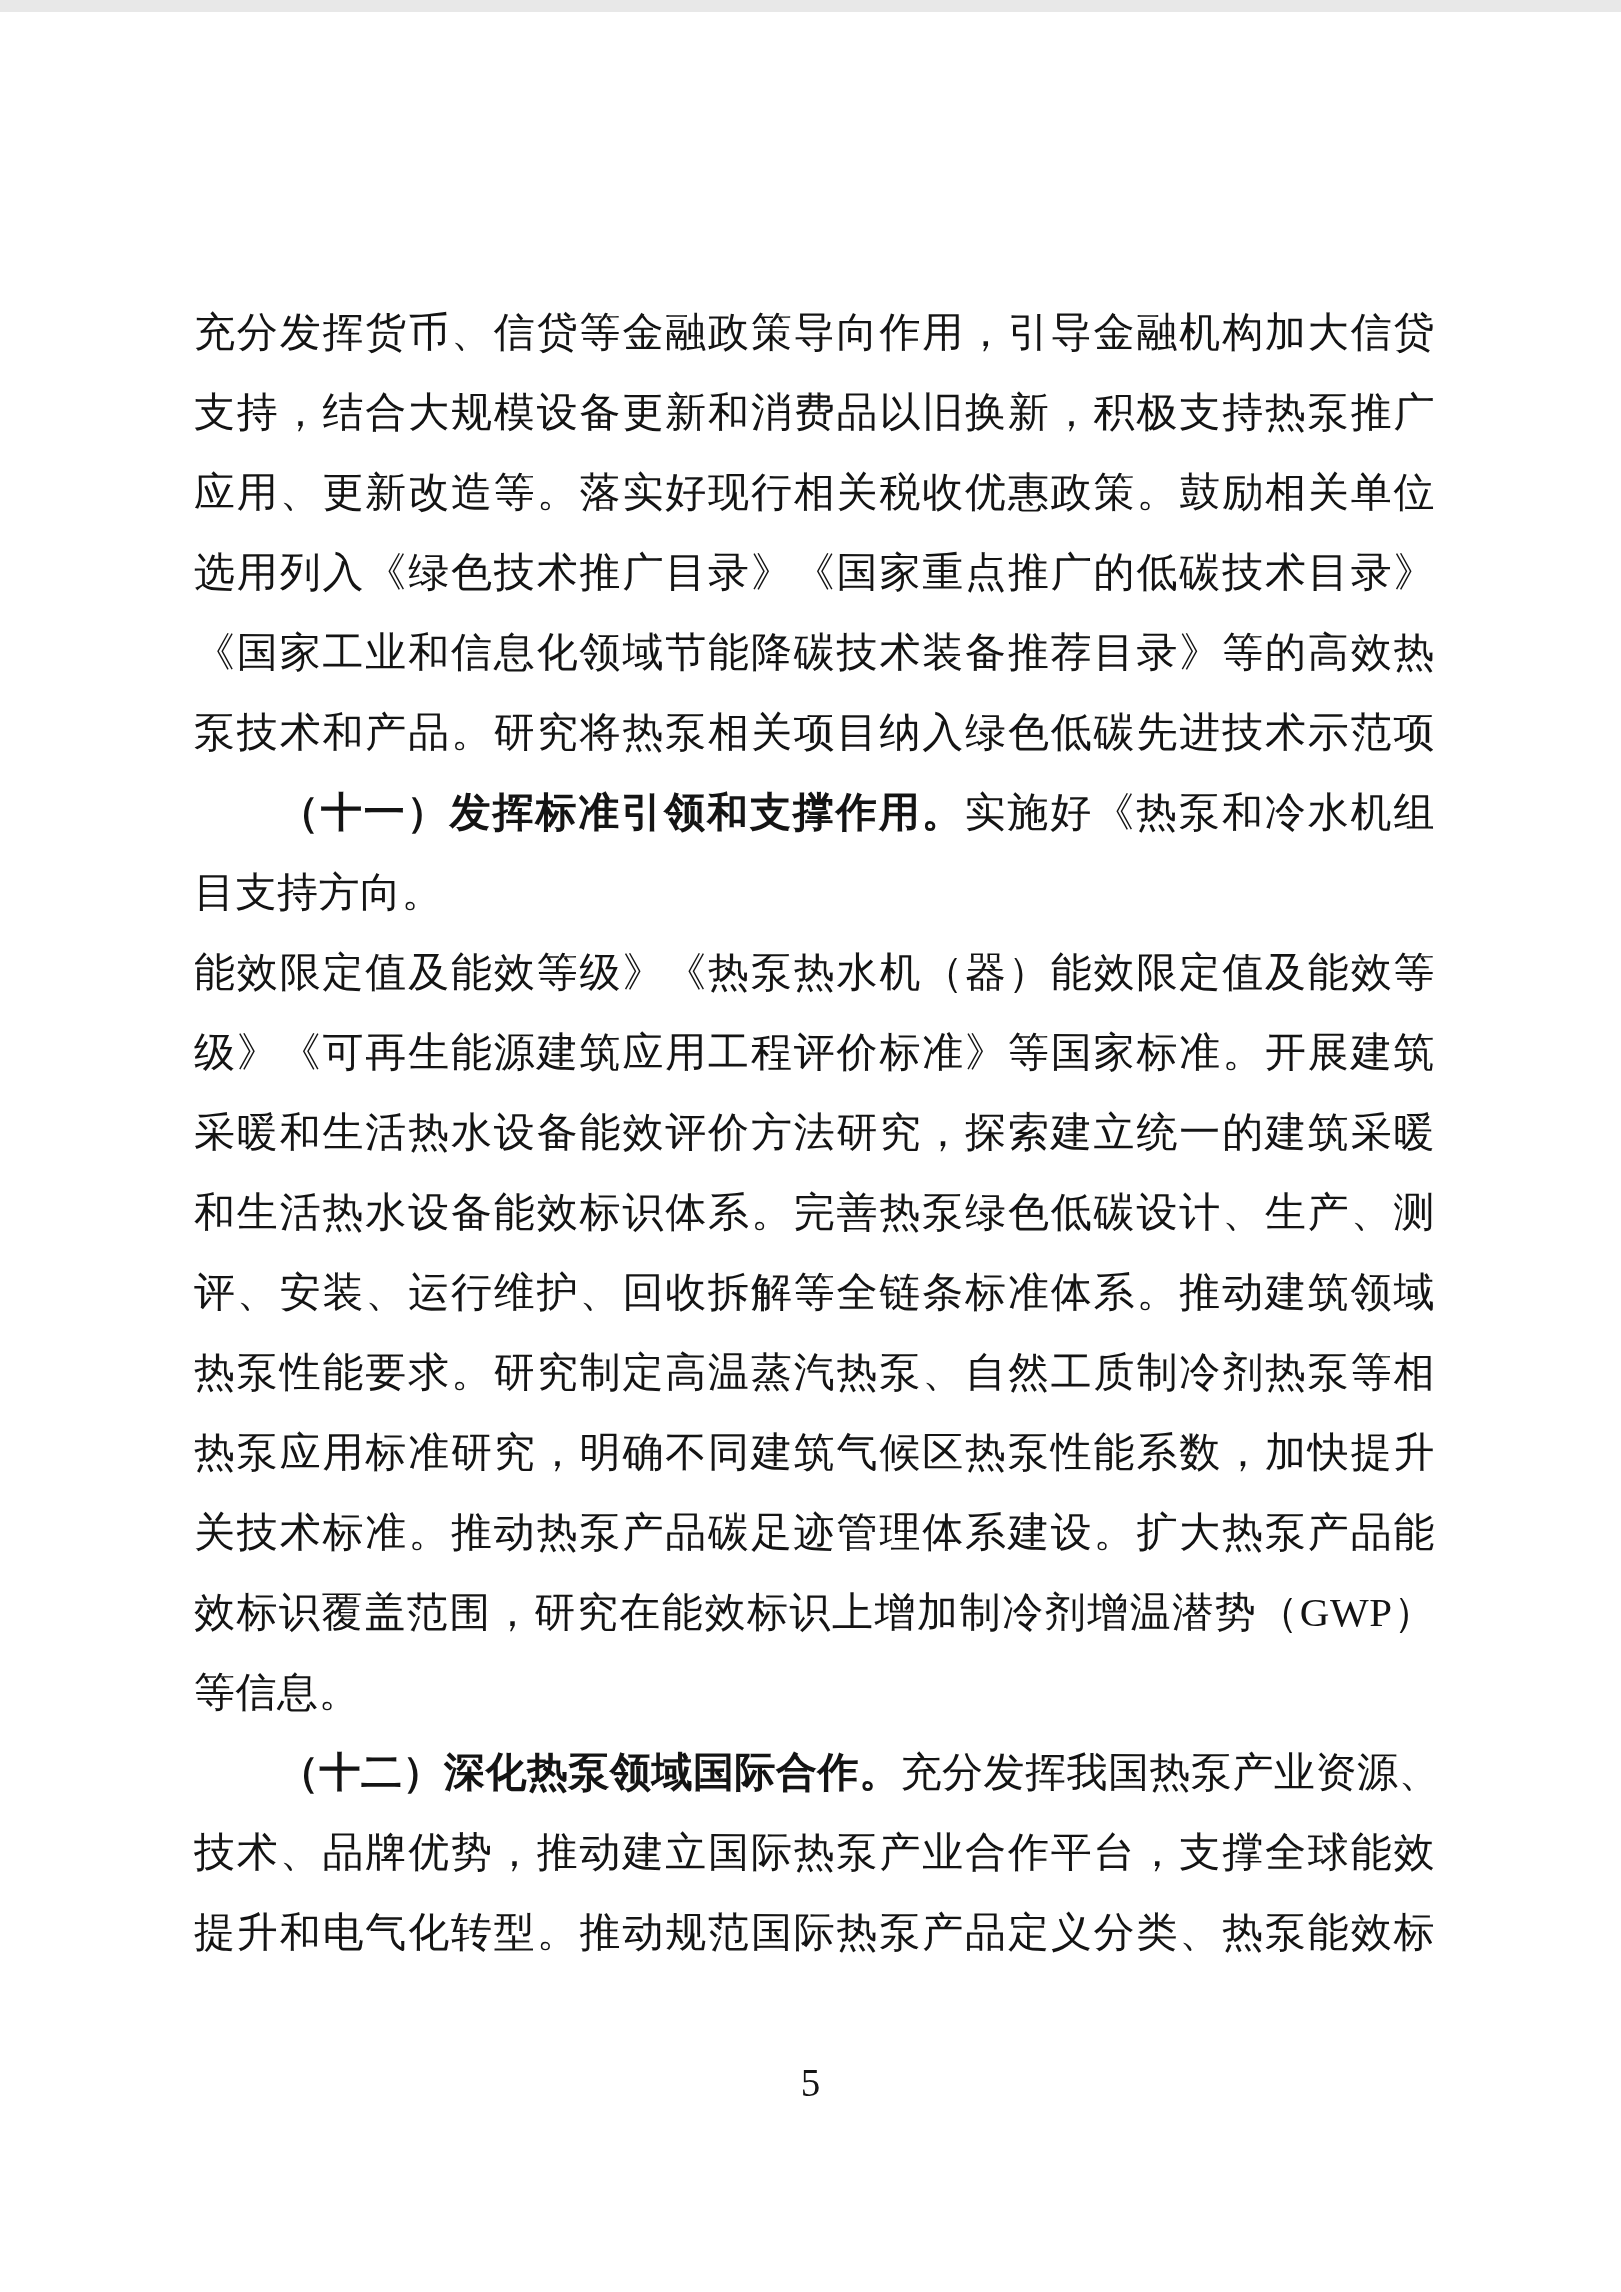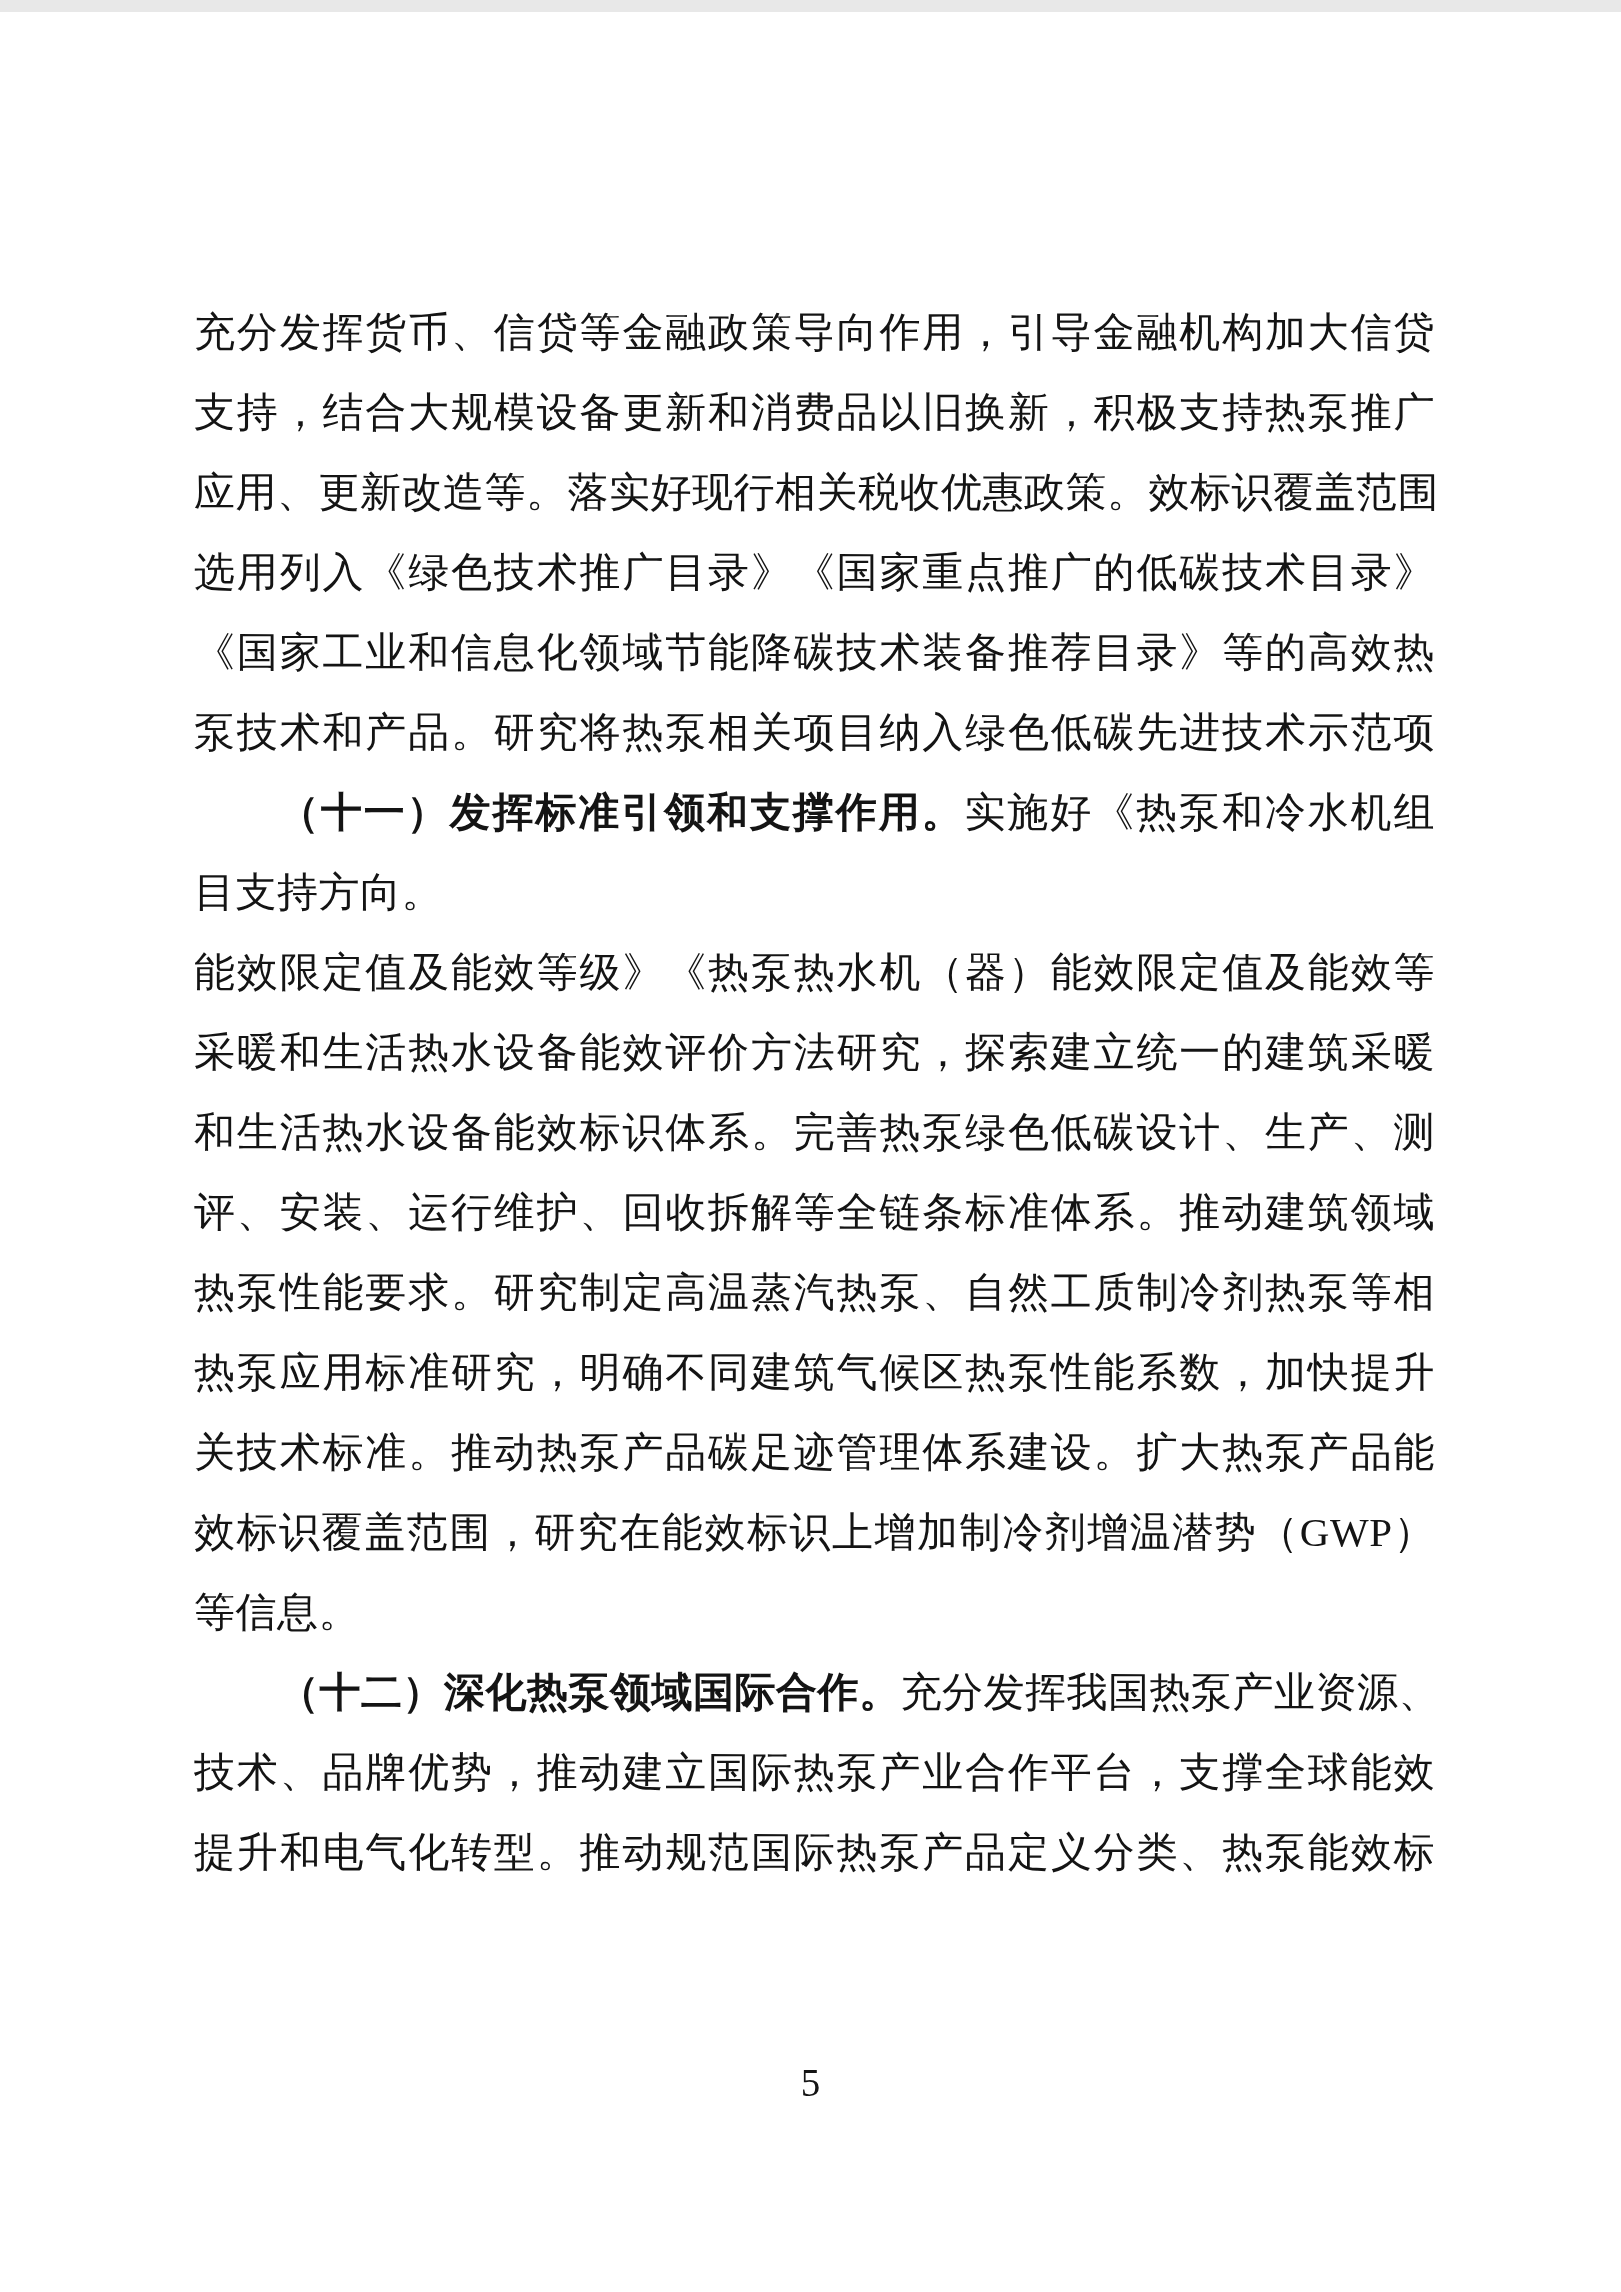--- a/index.html
+++ b/index.html
@@ -53,27 +53,28 @@
     color: #141414;
   }
 </style>
 </head>
 <body>
 
 <div class="page">
   <div class="content">
       <div class="line full"><span class="">充分发挥货币、信贷等金融政策导向作用，引导金融机构加大信贷</span></div>
       <div class="line full"><span class="">支持，结合大规模设备更新和消费品以旧换新，积极支持热泵推广</span></div>
-      <div class="line full"><span class="">应用、更新改造等。落实好现行相关税收优惠政策。效标识覆盖范围</span></div>
+      <div class="line full"><span class="">应用、更新改造等。落实好现行相关税收优惠政策。鼓励相关单位</span></div>
       <div class="line full"><span class="">选用列入《绿色技术推广目录》《国家重点推广的低碳技术目录》</span></div>
       <div class="line full"><span class="">《国家工业和信息化领域节能降碳技术装备推荐目录》等的高效热</span></div>
       <div class="line full"><span class="">泵技术和产品。研究将热泵相关项目纳入绿色低碳先进技术示范项</span></div>
       <div class="line full indent"><span class="b">（十一）发挥标准引领和支撑作用。</span><span class="">实施好《热泵和冷水机组</span></div>
       <div class="line"><span class="">目支持方向。</span></div>
       <div class="line full"><span class="">能效限定值及能效等级》《热泵热水机（器）能效限定值及能效等</span></div>
+      <div class="line full"><span class="">级》《可再生能源建筑应用工程评价标准》等国家标准。开展建筑</span></div>
       <div class="line full"><span class="">采暖和生活热水设备能效评价方法研究，探索建立统一的建筑采暖</span></div>
       <div class="line full"><span class="">和生活热水设备能效标识体系。完善热泵绿色低碳设计、生产、测</span></div>
       <div class="line full"><span class="">评、安装、运行维护、回收拆解等全链条标准体系。推动建筑领域</span></div>
       <div class="line full"><span class="">热泵性能要求。研究制定高温蒸汽热泵、自然工质制冷剂热泵等相</span></div>
       <div class="line full"><span class="">热泵应用标准研究，明确不同建筑气候区热泵性能系数，加快提升</span></div>
       <div class="line full"><span class="">关技术标准。推动热泵产品碳足迹管理体系建设。扩大热泵产品能</span></div>
       <div class="line full"><span class="">效标识覆盖范围，研究在能效标识上增加制冷剂增温潜势（GWP）</span></div>
       <div class="line"><span class="">等信息。</span></div>
       <div class="line full indent"><span class="b">（十二）深化热泵领域国际合作。</span><span class="">充分发挥我国热泵产业资源、</span></div>
       <div class="line full"><span class="">技术、品牌优势，推动建立国际热泵产业合作平台，支撑全球能效</span></div>

